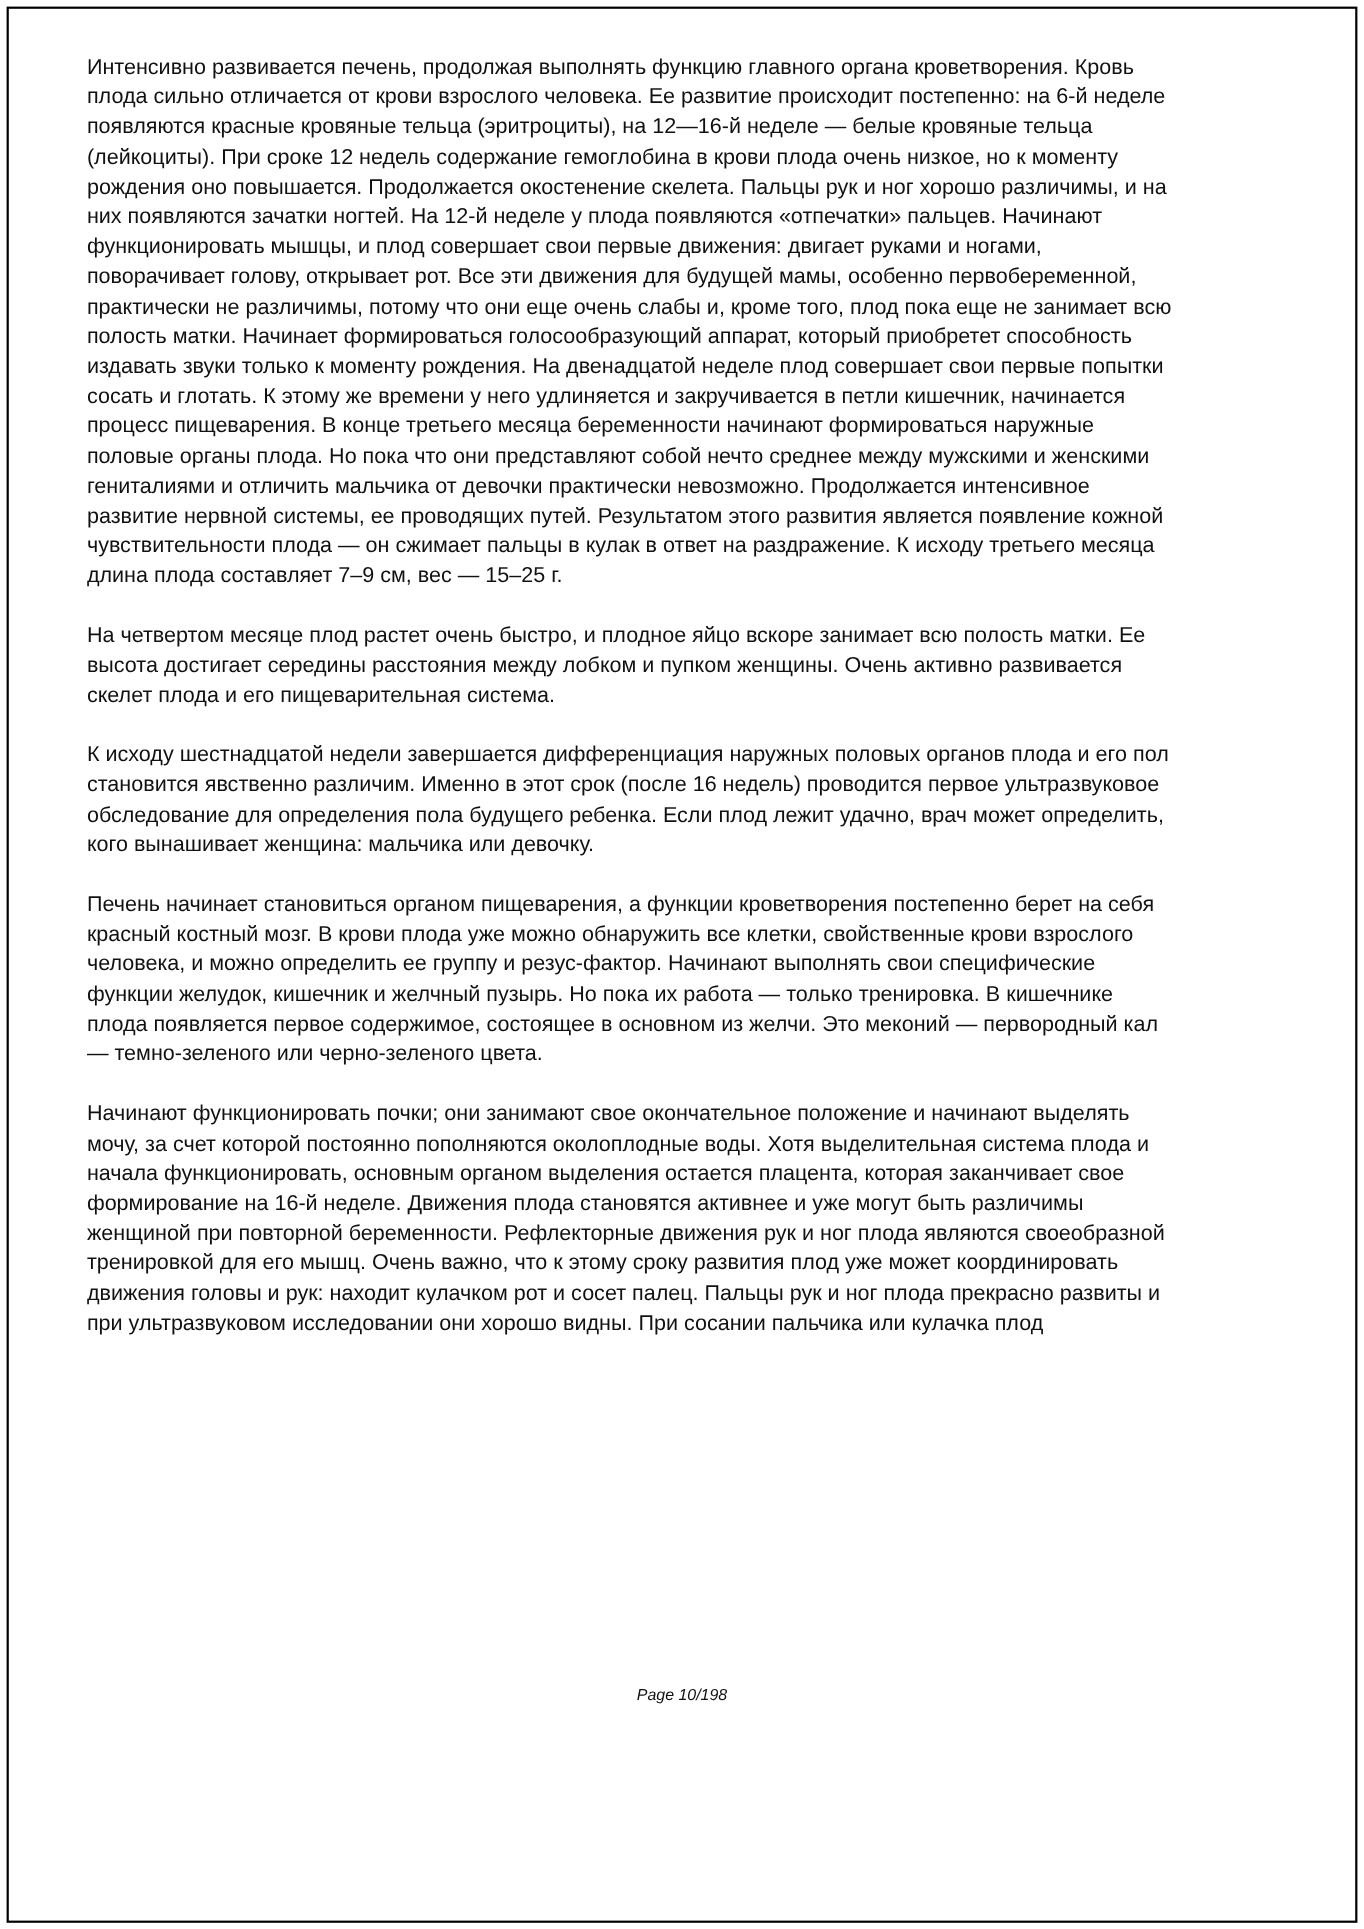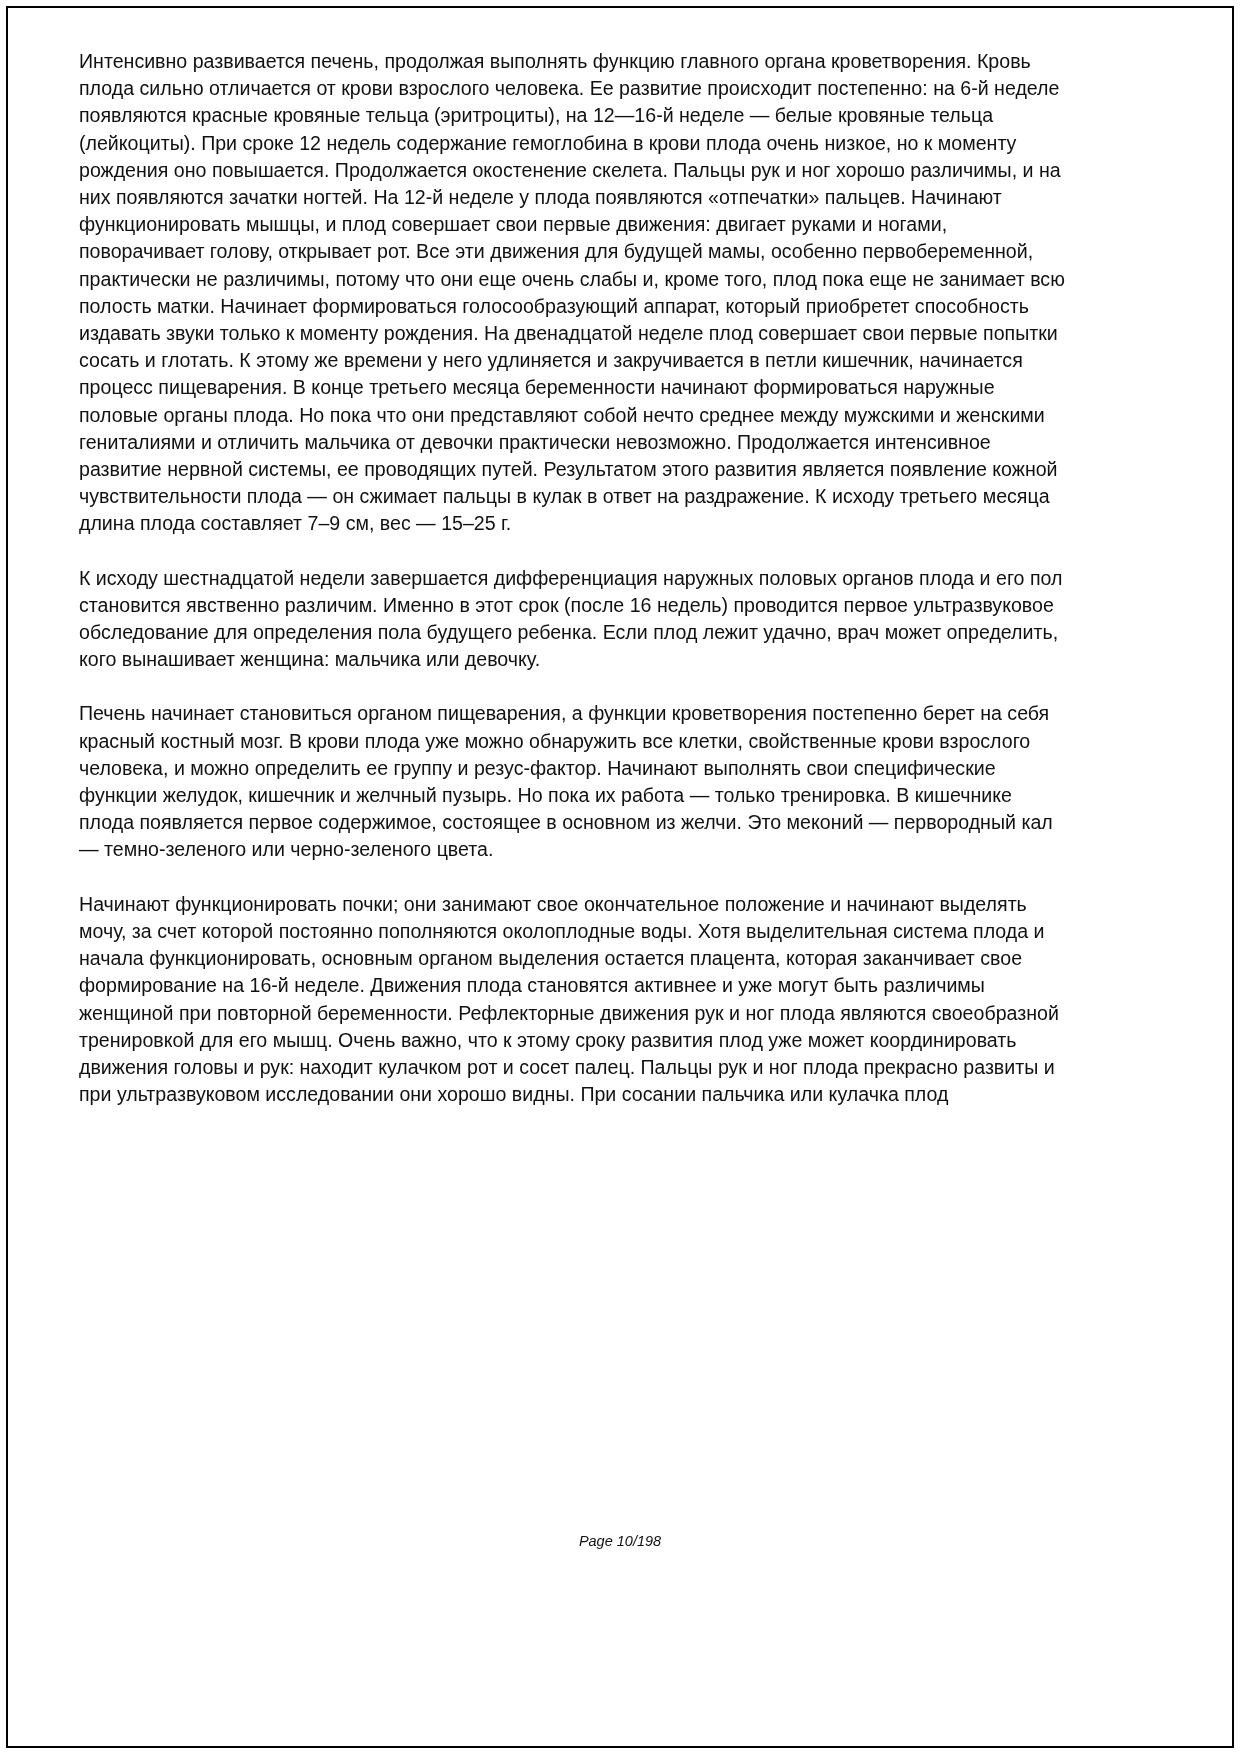--- a/index.html
+++ b/index.html
@@ -50,18 +50,19 @@
     color: #111111;
   }
 </style>
 </head>
 <body>
 
 <div class="page-frame"></div>
 
 <div class="content">
   <p>Интенсивно развивается печень, продолжая выполнять функцию главного органа кроветворения. Кровь плода сильно отличается от крови взрослого человека. Ее развитие происходит постепенно: на 6-й неделе появляются красные кровяные тельца (эритроциты), на 12—16-й неделе — белые кровяные тельца (лейкоциты). При сроке 12 недель содержание гемоглобина в крови плода очень низкое, но к моменту рождения оно повышается. Продолжается окостенение скелета. Пальцы рук и ног хорошо различимы, и на них появляются зачатки ногтей. На 12-й неделе у плода появляются «отпечатки» пальцев. Начинают функционировать мышцы, и плод совершает свои первые движения: двигает руками и ногами, поворачивает голову, открывает рот. Все эти движения для будущей мамы, особенно первобеременной, практически не различимы, потому что они еще очень слабы и, кроме того, плод пока еще не занимает всю полость матки. Начинает формироваться голосообразующий аппарат, который приобретет способность издавать звуки только к моменту рождения. На двенадцатой неделе плод совершает свои первые попытки сосать и глотать. К этому же времени у него удлиняется и закручивается в петли кишечник, начинается процесс пищеварения. В конце третьего месяца беременности начинают формироваться наружные половые органы плода. Но пока что они представляют собой нечто среднее между мужскими и женскими гениталиями и отличить мальчика от девочки практически невозможно. Продолжается интенсивное развитие нервной системы, ее проводящих путей. Результатом этого развития является появление кожной чувствительности плода — он сжимает пальцы в кулак в ответ на раздражение. К исходу третьего месяца длина плода составляет 7–9 см, вес — 15–25 г.</p>
+  <p>На четвертом месяце плод растет очень быстро, и плодное яйцо вскоре занимает всю полость матки. Ее высота достигает середины расстояния между лобком и пупком женщины. Очень активно развивается скелет плода и его пищеварительная система.</p>
   <p>К исходу шестнадцатой недели завершается дифференциация наружных половых органов плода и его пол становится явственно различим. Именно в этот срок (после 16 недель) проводится первое ультразвуковое обследование для определения пола будущего ребенка. Если плод лежит удачно, врач может определить, кого вынашивает женщина: мальчика или девочку.</p>
   <p>Печень начинает становиться органом пищеварения, а функции кроветворения постепенно берет на себя красный костный мозг. В крови плода уже можно обнаружить все клетки, свойственные крови взрослого человека, и можно определить ее группу и резус-фактор. Начинают выполнять свои специфические функции желудок, кишечник и желчный пузырь. Но пока их работа — только тренировка. В кишечнике плода появляется первое содержимое, состоящее в основном из желчи. Это меконий — первородный кал — темно-зеленого или черно-зеленого цвета.</p>
   <p>Начинают функционировать почки; они занимают свое окончательное положение и начинают выделять мочу, за счет которой постоянно пополняются околоплодные воды. Хотя выделительная система плода и начала функционировать, основным органом выделения остается плацента, которая заканчивает свое формирование на 16-й неделе. Движения плода становятся активнее и уже могут быть различимы женщиной при повторной беременности. Рефлекторные движения рук и ног плода являются своеобразной тренировкой для его мышц. Очень важно, что к этому сроку развития плод уже может координировать движения головы и рук: находит кулачком рот и сосет палец. Пальцы рук и ног плода прекрасно развиты и при ультразвуковом исследовании они хорошо видны. При сосании пальчика или кулачка плод</p>
 </div>
 
 <div class="footer">Page 10/198</div>
 
 </body></html>

